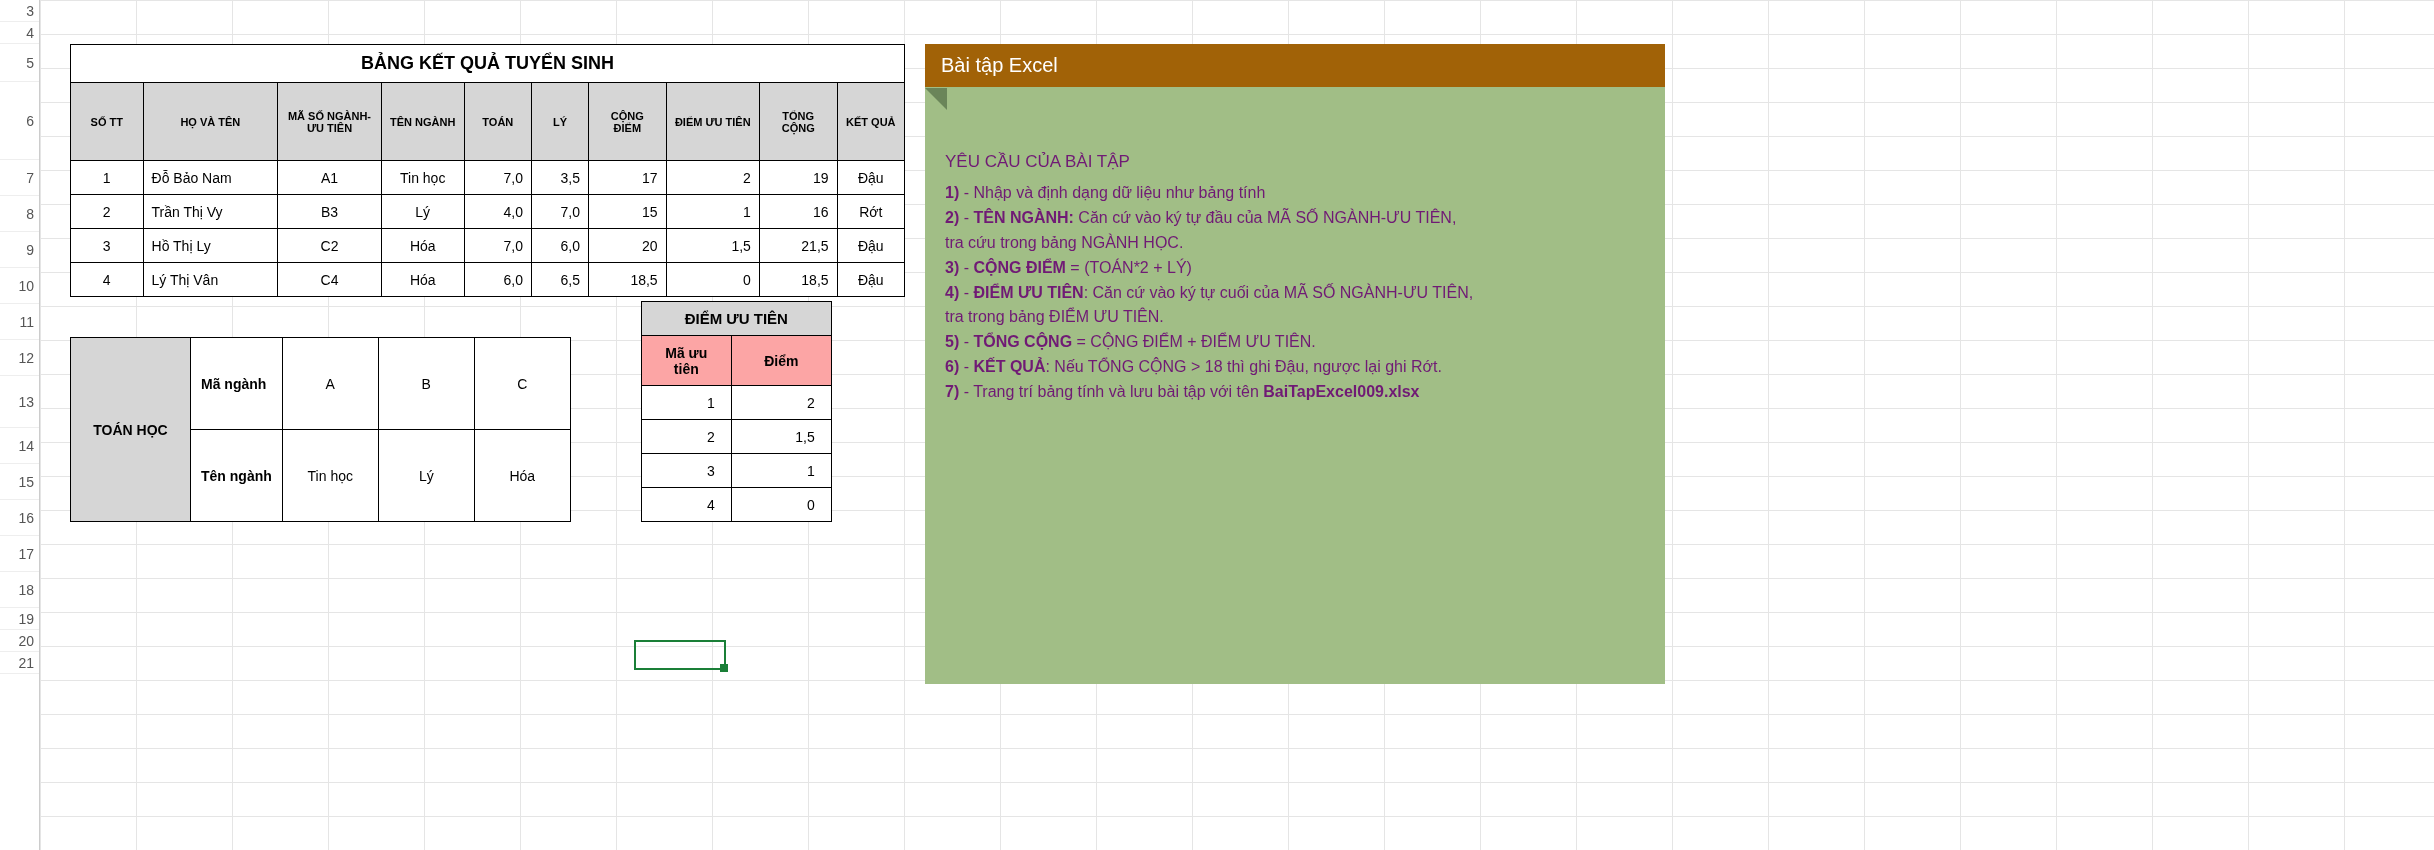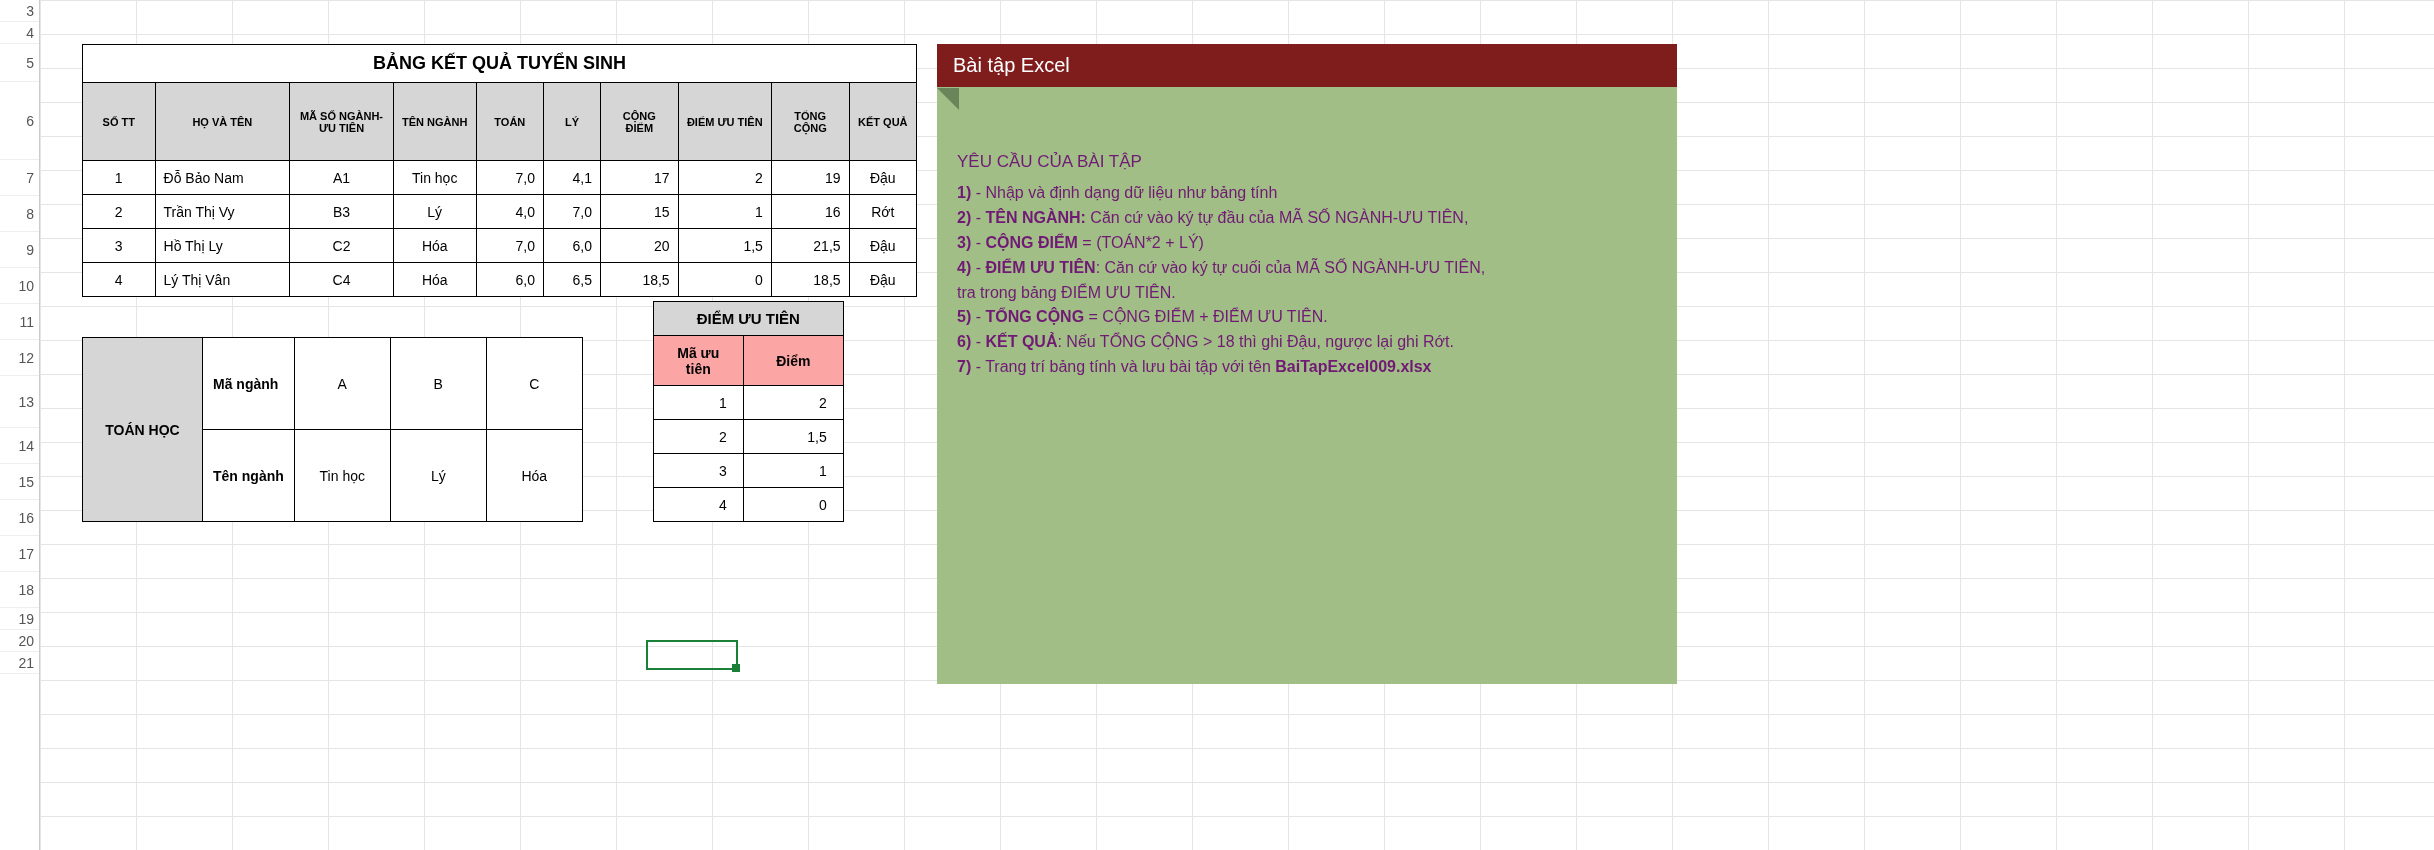--- a/index.html
+++ b/index.html
@@ -31,21 +31,20 @@
       color: #555;
       border-bottom: 1px solid #eee;
     }
     .rowhead.small { height: 22px; }
     .rowhead.tall { height: 78px; }
     .rowhead.med { height: 38px; }
     .rowhead.t3 { height: 36px; }
     .grid-area {
       flex: 1;
       position: relative;
-      padding-left: 12px;
     }
     .gridlines {
       position: absolute;
       inset: 0;
       background-image:
         linear-gradient(to right, #e5e5e5 1px, transparent 1px),
         linear-gradient(to bottom, #e5e5e5 1px, transparent 1px);
       background-size: 96px 34px;
       pointer-events: none;
     }
@@ -113,21 +112,21 @@
     .sub-tbl .w70 { width: 96px; }
     .ut-tbl { border-collapse: collapse; background:#fff; }
     .ut-tbl th, .ut-tbl td { border:1px solid #000; height:34px; padding:4px 10px; text-align:center; }
     .ut-tbl th.title { background:#d6d6d6; font-weight:bold; font-size:15px; }
     .ut-tbl th.sub { background:#fca5a5; font-weight:bold; height:50px; }
     .ut-tbl td.r { text-align:right; padding-right:16px; }
     .ut-tbl .w1 { width:90px; }
     .ut-tbl .w2 { width:100px; }
 
     .right-header {
-      background: #7f1d1d;
+      background: #a16207;
       color: #fff;
       font-size: 20px;
       padding: 10px 16px;
       position: relative;
     }
     .fold {
       position:absolute;
       left:0; top:44px;
       width:0; height:0;
       border-top: 22px solid #6a8559;
@@ -204,21 +203,21 @@
               <th style="width:90px">ĐIỂM ƯU TIÊN</th>
               <th style="width:75px">TỔNG CỘNG</th>
               <th style="width:65px">KẾT QUẢ</th>
             </tr>
             <tr>
               <td class="c">1</td>
               <td class="l">Đỗ Bảo Nam</td>
               <td class="c">A1</td>
               <td class="c">Tin học</td>
               <td class="r">7,0</td>
-              <td class="r">4,1</td>
+              <td class="r">3,5</td>
               <td class="r">17</td>
               <td class="r">2</td>
               <td class="r">19</td>
               <td class="c">Đậu</td>
             </tr>
             <tr>
               <td class="c">2</td>
               <td class="l">Trần Thị Vy</td>
               <td class="c">B3</td>
               <td class="c">Lý</td>
@@ -307,20 +306,21 @@
           <div class="active-cell" style="left:594px; top:640px;"></div>
         </div>
 
         <div class="right-pane">
           <div class="right-header">Bài tập Excel</div>
           <div class="fold"></div>
           <div class="right-body">
             <div class="req-title">YÊU CẦU CỦA BÀI TẬP</div>
             <div><b>1)</b><span> - Nhập và định dạng dữ liệu như bảng tính</span></div>
             <div><b>2)</b><span> - </span><b>TÊN NGÀNH:</b><span> Căn cứ vào ký tự đầu của MÃ SỐ NGÀNH-ƯU TIÊN,</span></div>
+            <div>tra cứu trong bảng NGÀNH HỌC.</div>
             <div><b>3)</b><span> - </span><b>CỘNG ĐIỂM</b><span> = (TOÁN*2 + LÝ)</span></div>
             <div><b>4)</b><span> - </span><b>ĐIỂM ƯU TIÊN</b><span>: Căn cứ vào ký tự cuối của MÃ SỐ NGÀNH-ƯU TIÊN,</span></div>
             <div>tra trong bảng ĐIỂM ƯU TIÊN.</div>
             <div><b>5)</b><span> - </span><b>TỔNG CỘNG</b><span> = CỘNG ĐIỂM + ĐIỂM ƯU TIÊN.</span></div>
             <div><b>6)</b><span> - </span><b>KẾT QUẢ</b><span>: Nếu TỔNG CỘNG &gt; 18 thì ghi Đậu, ngược lại ghi Rớt.</span></div>
             <div><b>7)</b><span> - Trang trí bảng tính và lưu bài tập với tên </span><b>BaiTapExcel009.xlsx</b></div>
           </div>
         </div>
       </div>
     </div>

